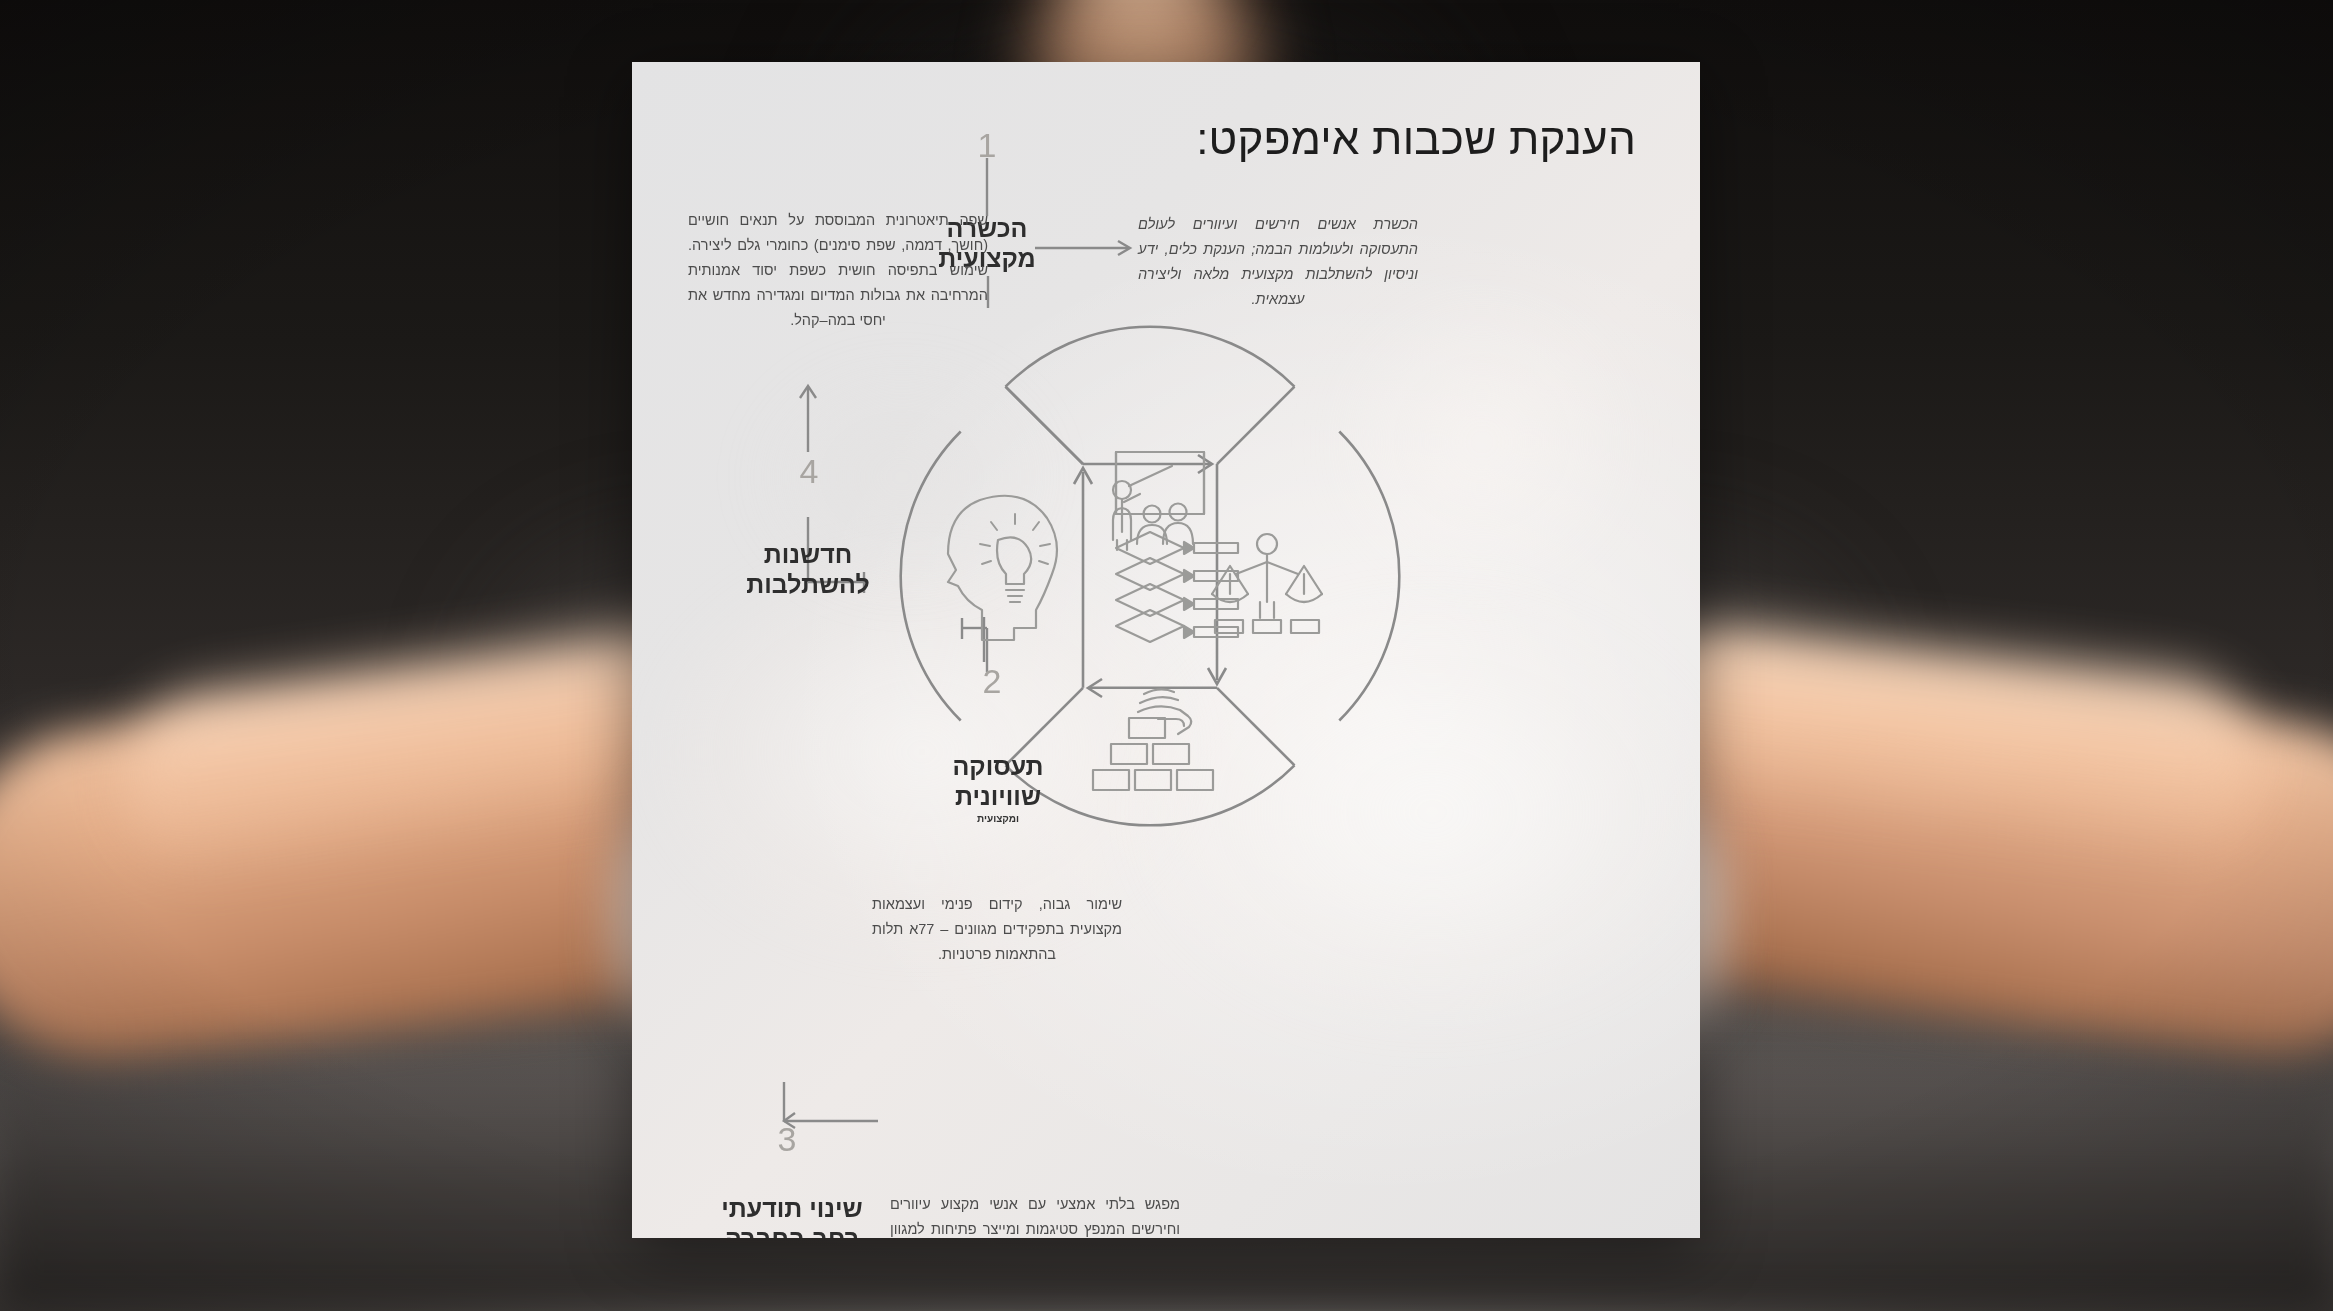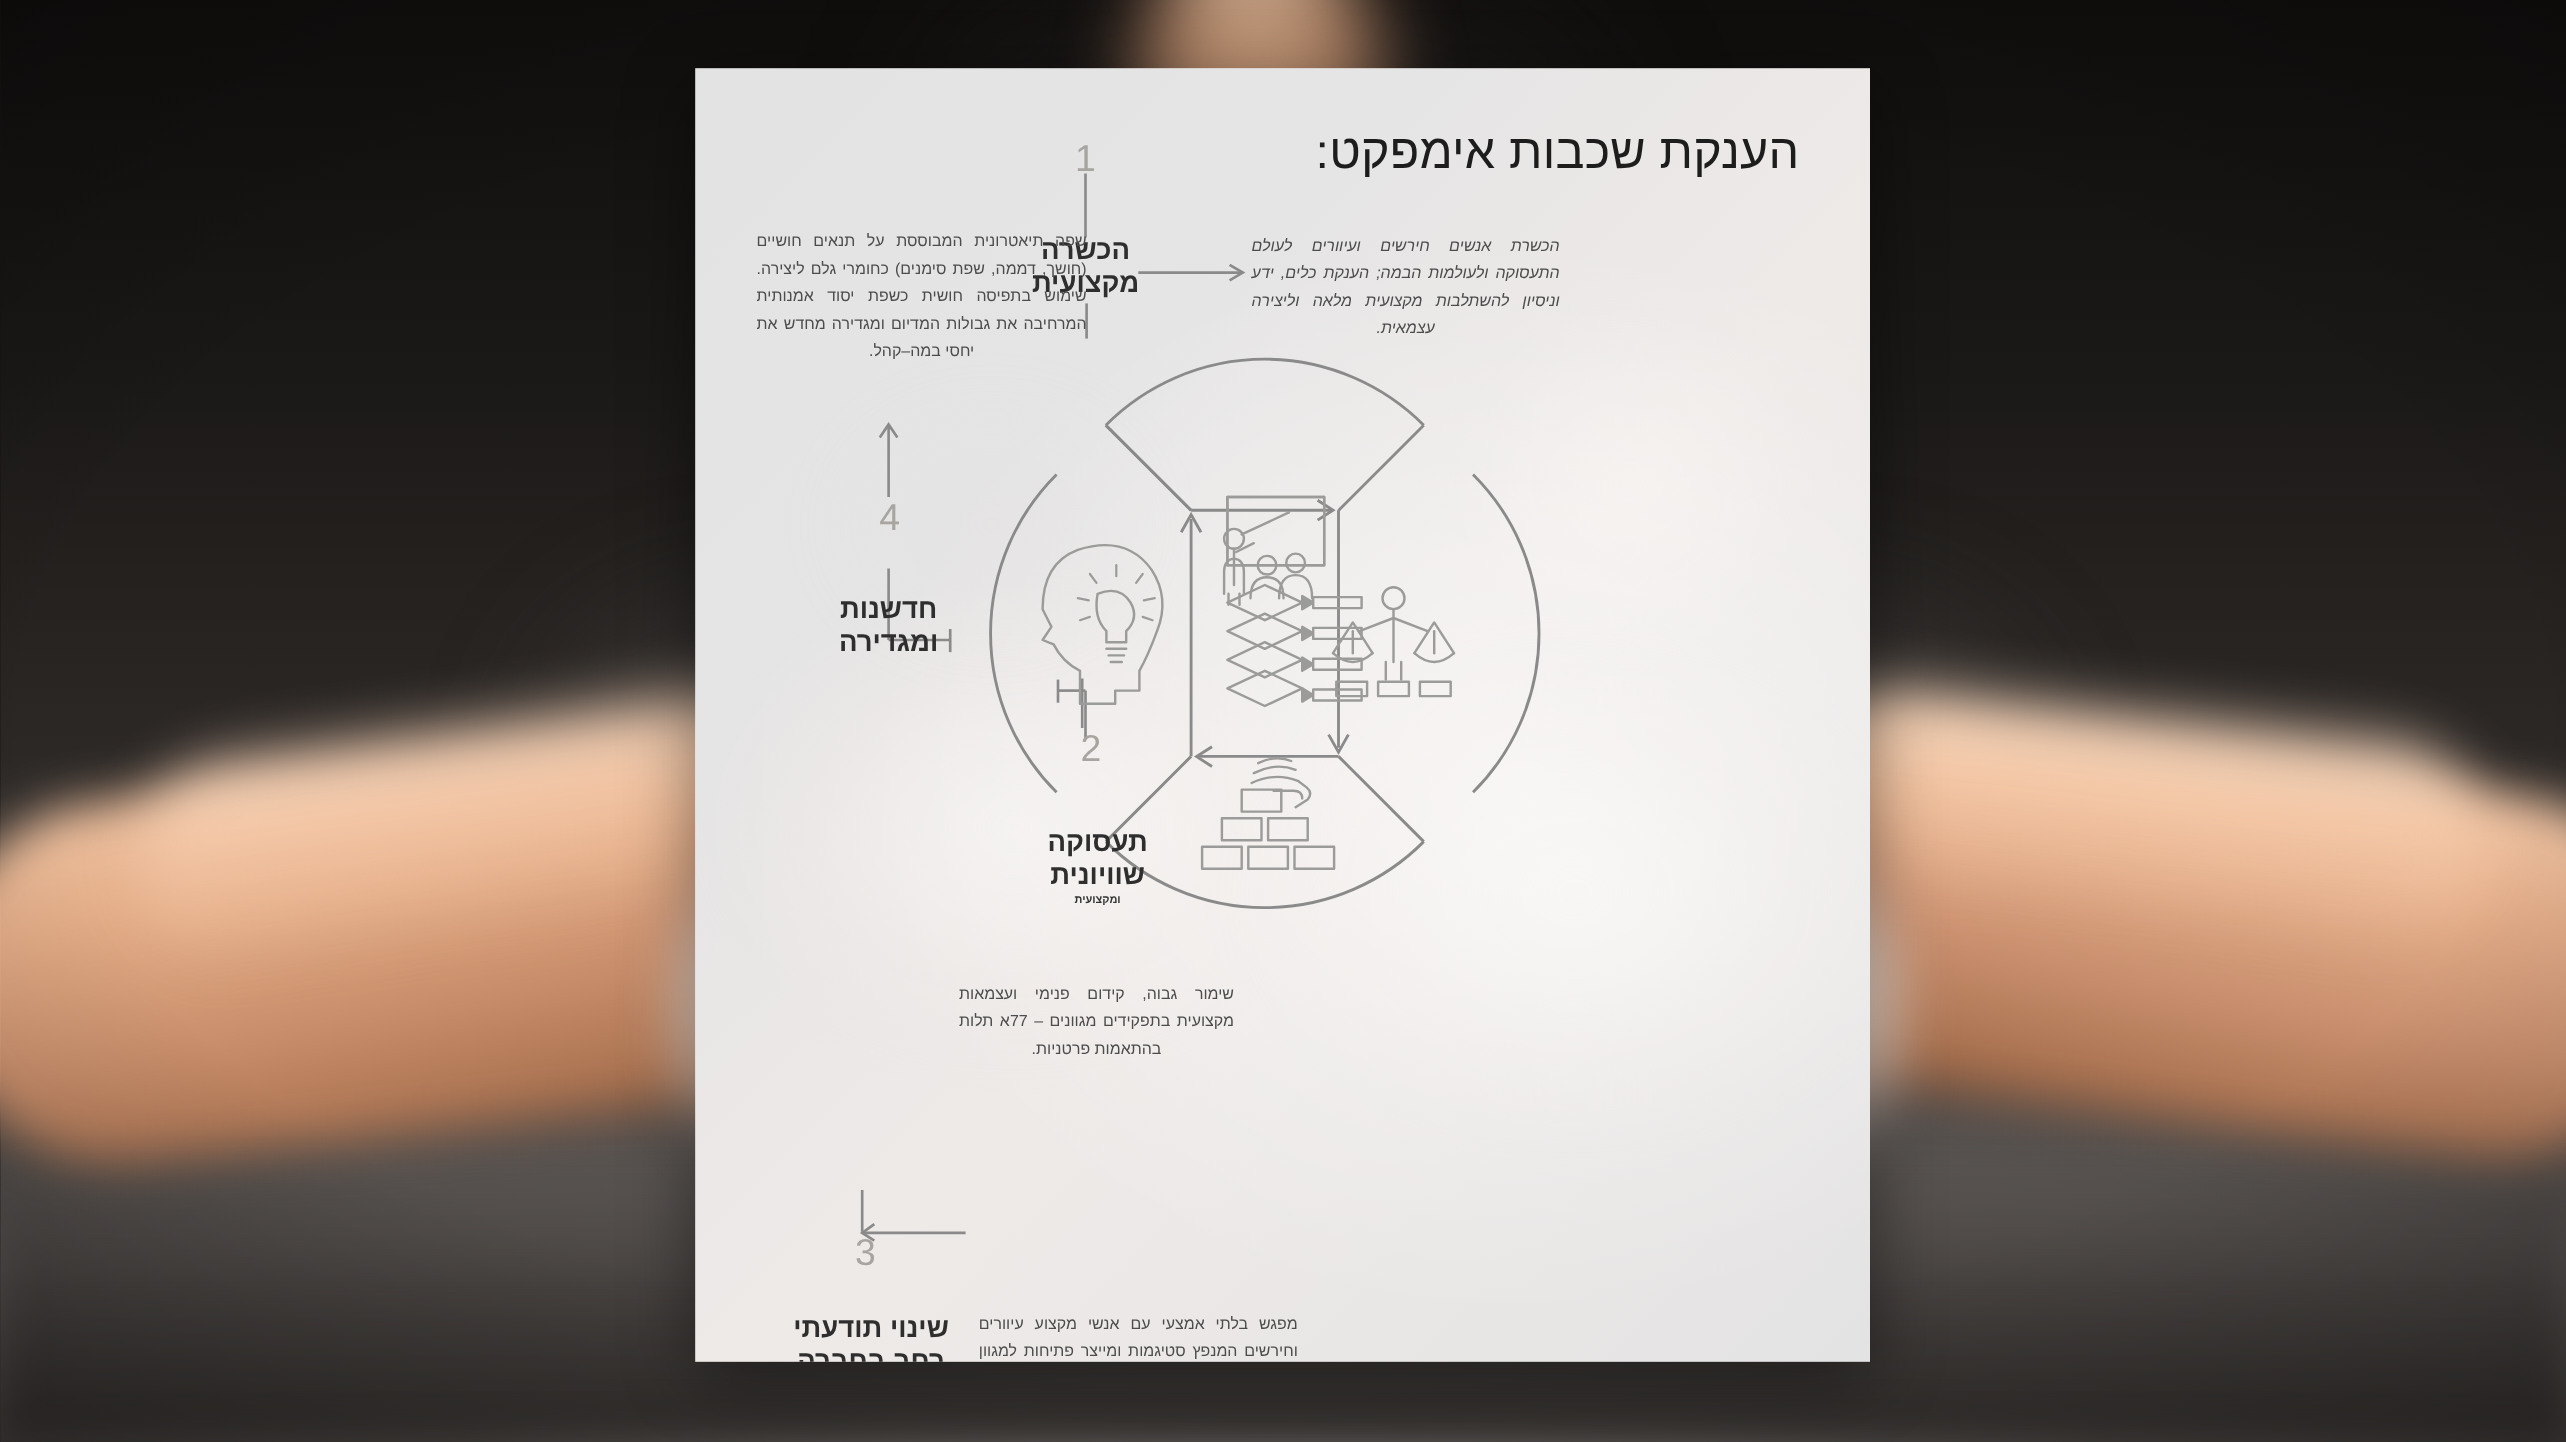--- a/index.html
+++ b/index.html
@@ -335,18 +335,18 @@
     <div class="node-title" style="left:60px;top:1132px;width:200px;">
       <span>שינוי תודעתי</span><br>
       <span>רחב בחברה</span>
       
     </div>
     <div class="body-text" style="left:258px;top:1130px;width:290px;">מפגש בלתי אמצעי עם אנשי מקצוע עיוורים וחירשים המנפץ סטיגמות ומייצר פתיחות למגוון אנושי.</div>
 
     <div class="node-num" style="left:122px;top:390px;width:110px;">4</div>
     <div class="node-title" style="left:86px;top:478px;width:180px;">
       <span>חדשנות</span><br>
-      <span>ומגדירה</span>
+      <span>להשתלבות</span>
     </div>
     <div class="body-text" style="left:56px;top:126px;width:300px;margin-top:20px;">שפה תיאטרונית המבוססת על תנאים חושיים (חושך, דממה, שפת סימנים) כחומרי גלם ליצירה. שימוש בתפיסה חושית כשפת יסוד אמנותית המרחיבה את גבולות המדיום ומגדירה מחדש את יחסי במה–קהל.</div>
 
   </div>
 </div>
 
 </body></html>

